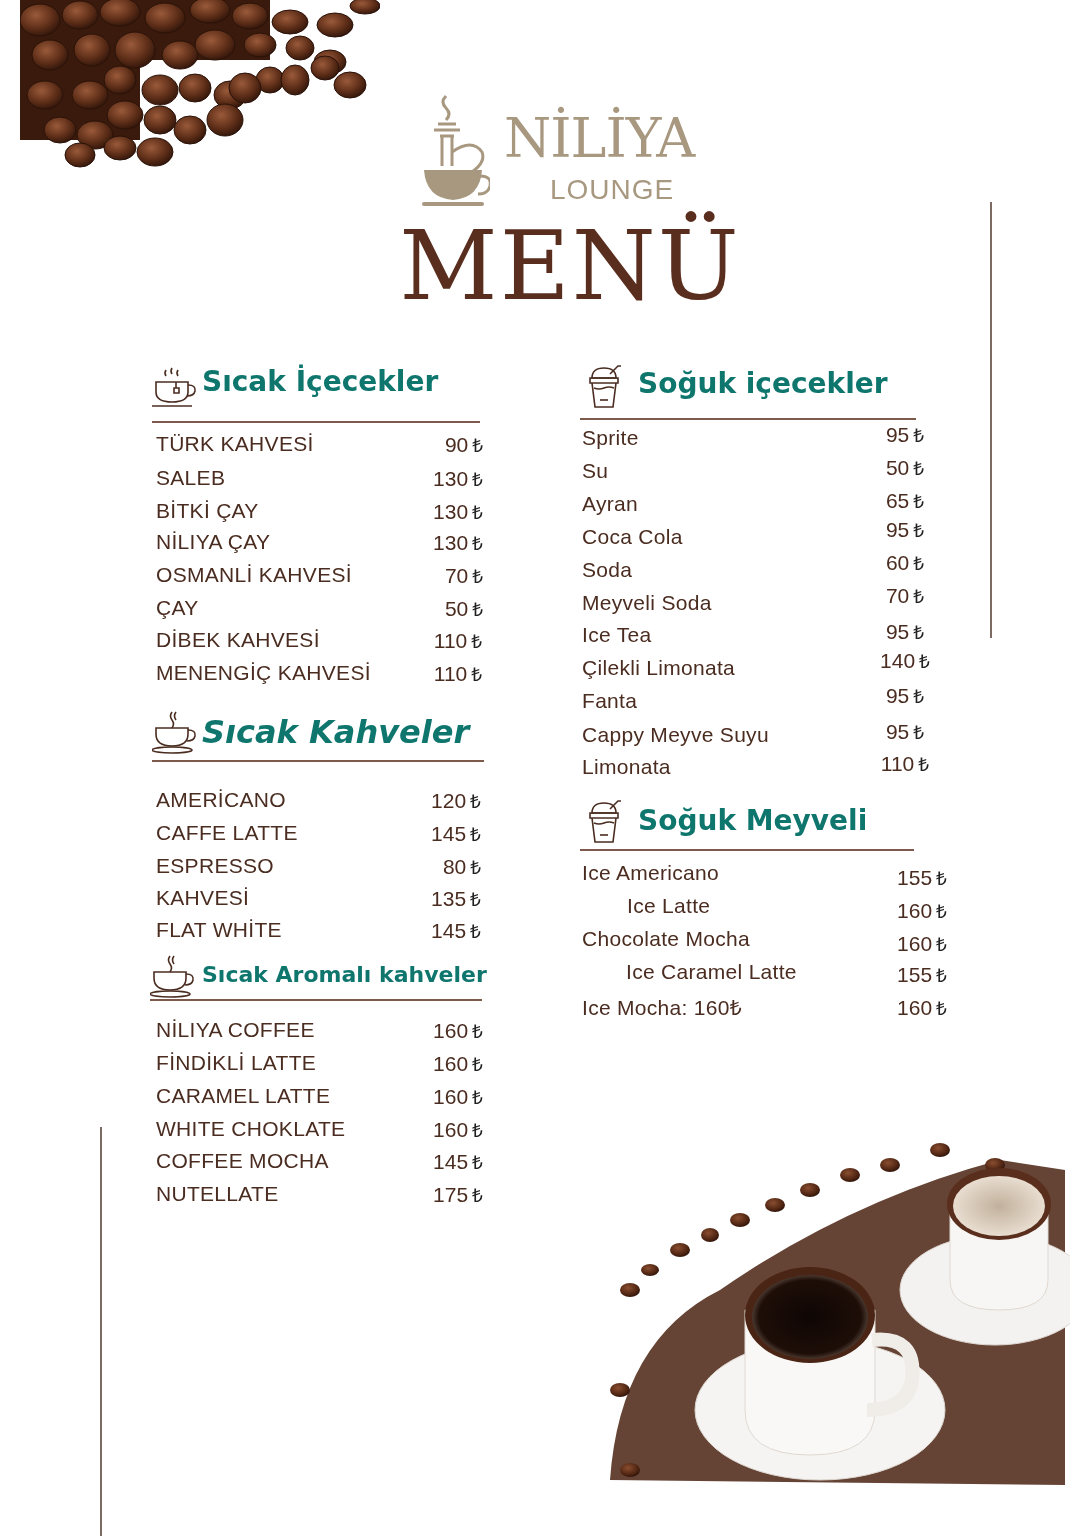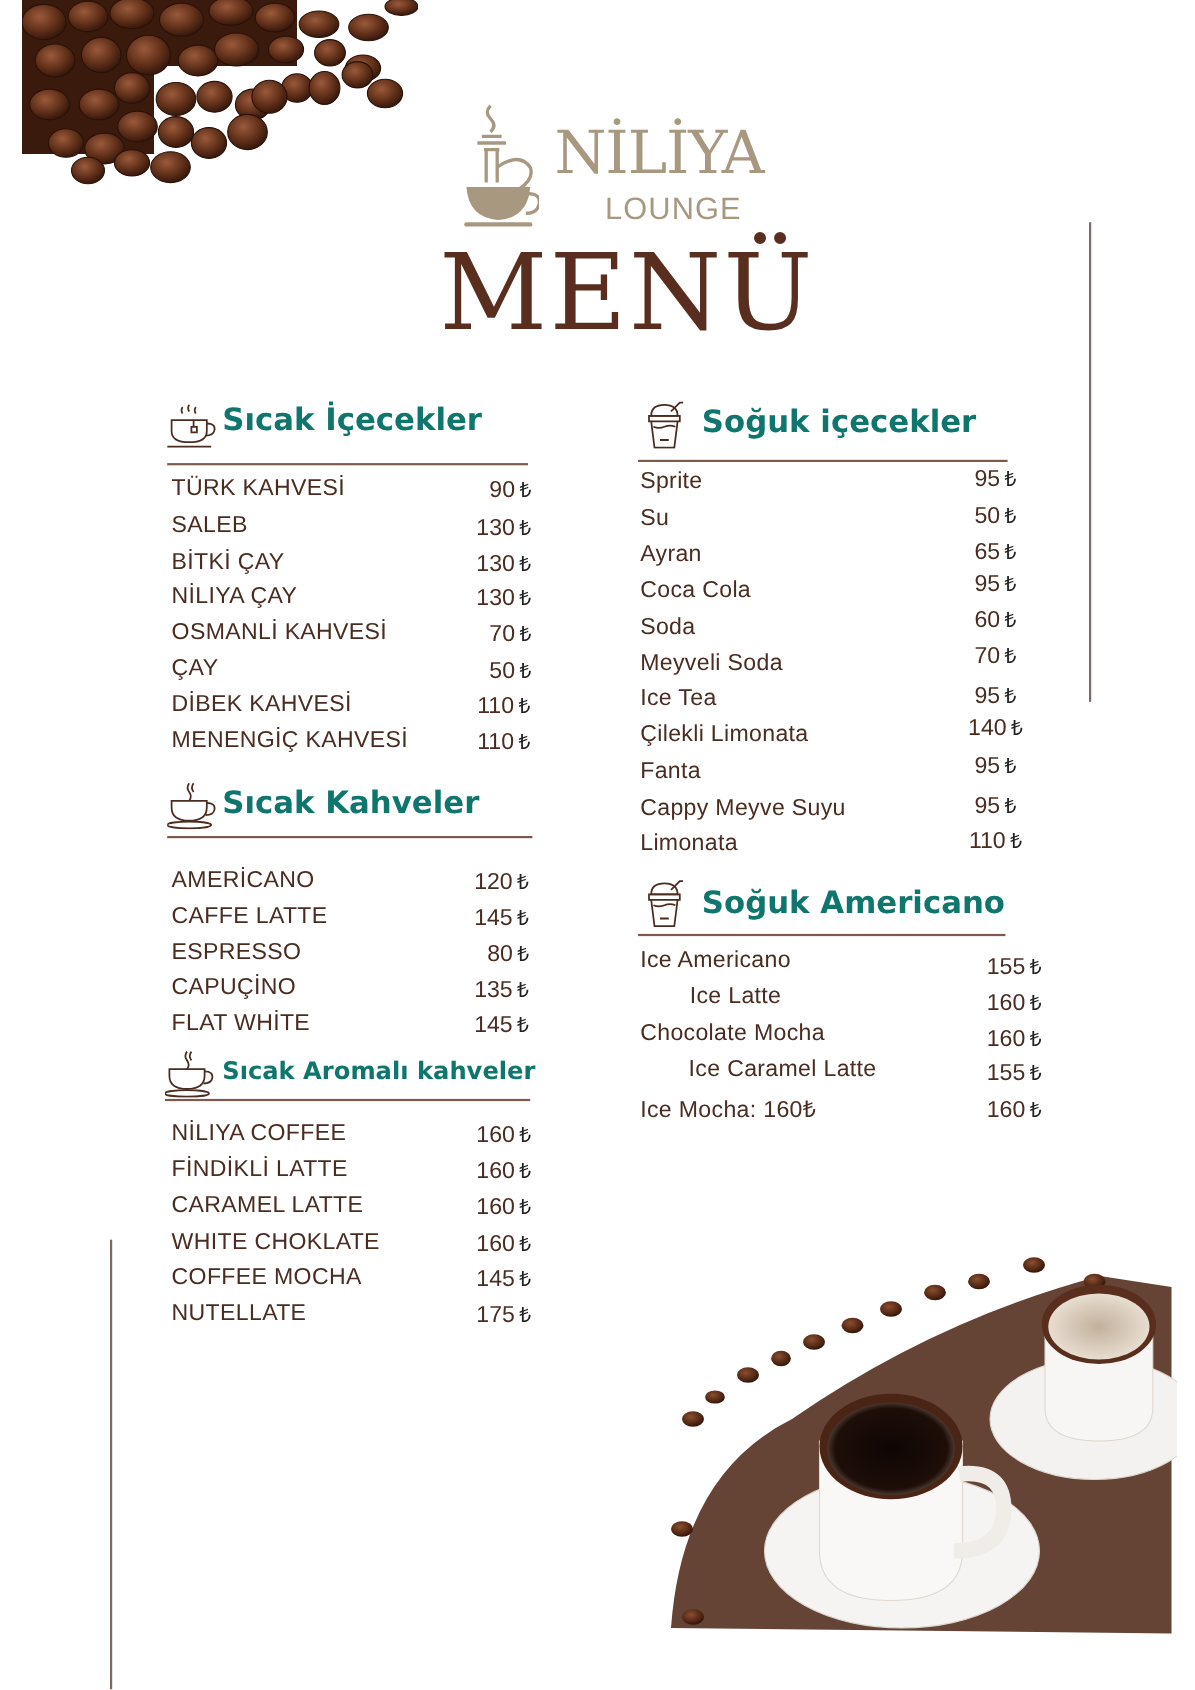--- a/index.html
+++ b/index.html
@@ -160,37 +160,37 @@
 
 <div class="section" style="left:152px; top:706px; width:350px;">
   <svg class="sec-icon" viewBox="0 0 46 44">
     <g fill="none" stroke="#4a2c20" stroke-width="1.6">
       <path d="M20 2 q-3 4 0 8 q3 4 0 8 M24 2 q-3 4 0 8"></path>
       <path d="M4 18 h32 v6 q0 12 -16 12 q-16 0 -16 -12 z"></path>
       <path d="M36 20 q8 0 7 6 q-1 5 -8 5"></path>
       <ellipse cx="20" cy="40" rx="20" ry="3"></ellipse>
     </g>
   </svg>
-  <div class="sec-title" style="left:50px; top:10px; font-size:28px;">Sıcak Kahveler</div>
+  <div class="sec-title" style="left:50px; top:10px; font-size:32px;font-style:italic;">Sıcak Kahveler</div>
   <div class="sec-rule" style="left:0; top:54px; width:332px;"></div>
   <div class="items" style="top:82px; width:350px;">
     <div class="item" style="top:0;">
         <span class="item-name" style="left:4px;">AMERİCANO</span>
         <span class="item-price" style="left:268px; width:72px;"><span>120</span><span class="lira">₺</span></span>
       </div>
     <div class="item" style="top:33px;">
         <span class="item-name" style="left:4px;">CAFFE LATTE</span>
         <span class="item-price" style="left:268px; width:72px;"><span>145</span><span class="lira">₺</span></span>
       </div>
     <div class="item" style="top:66px;">
         <span class="item-name" style="left:4px;">ESPRESSO</span>
         <span class="item-price" style="left:280px; width:60px;"><span>80</span><span class="lira">₺</span></span>
       </div>
     <div class="item" style="top:98px;">
-        <span class="item-name" style="left:4px;">CAPUÇİNO</span>
+        <span class="item-name" style="left:4px;">KAHVESİ</span>
         <span class="item-price" style="left:268px; width:72px;"><span>135</span><span class="lira">₺</span></span>
       </div>
     <div class="item" style="top:130px;">
         <span class="item-name" style="left:4px;">FLAT WHİTE</span>
         <span class="item-price" style="left:268px; width:72px;"><span>145</span><span class="lira">₺</span></span>
       </div>
   </div>
 </div>
 
 <div class="section" style="left:150px; top:950px; width:350px;">
@@ -297,21 +297,21 @@
   <svg class="sec-icon" viewBox="0 0 46 44" style="left:4px;">
     <g fill="none" stroke="#4a2c20" stroke-width="1.6">
       <path d="M26 10 l8 -8 h3"></path>
       <path d="M8 14 q0 -10 12 -10 q12 0 12 10 z"></path>
       <path d="M6 14 h28 v5 h-28 z"></path>
       <path d="M8 19 l3 24 h18 l3 -24"></path>
       <path d="M10 24 q5 2 10 0 q5 -2 10 0"></path>
       <path d="M16 36 h8"></path>
     </g>
   </svg>
-  <div class="sec-title" style="left:58px; top:12px; font-size:28px;">Soğuk Americano</div>
+  <div class="sec-title" style="left:58px; top:12px; font-size:28px;">Soğuk Meyveli</div>
   <div class="sec-rule" style="left:0; top:54px; width:334px;"></div>
   <div class="items" style="top:66px; width:390px;">
     <div class="item" style="top:0;">
         <span class="item-name" style="left:2px;">Ice Americano</span>
         <span class="item-price" style="left:306px; width:72px; top:4px;"><span>155</span><span class="lira">₺</span></span>
       </div>
     <div class="item" style="top:33px;">
         <span class="item-name" style="left:2px;margin-left:45px;">Ice Latte</span>
         <span class="item-price" style="left:306px; width:72px; top:4px;"><span>160</span><span class="lira">₺</span></span>
       </div>

